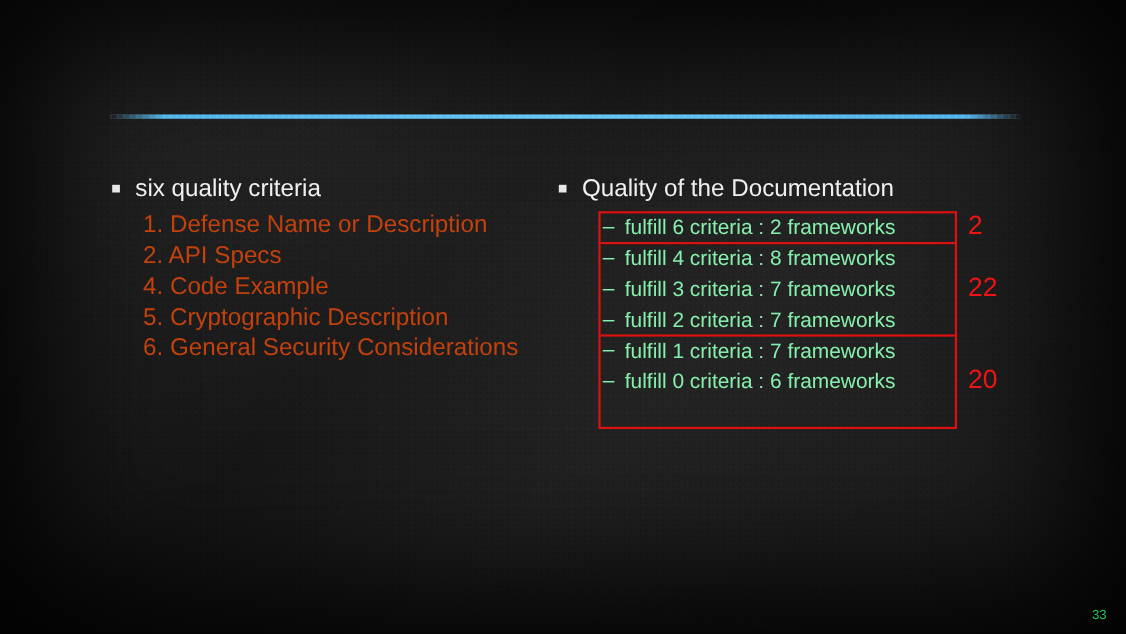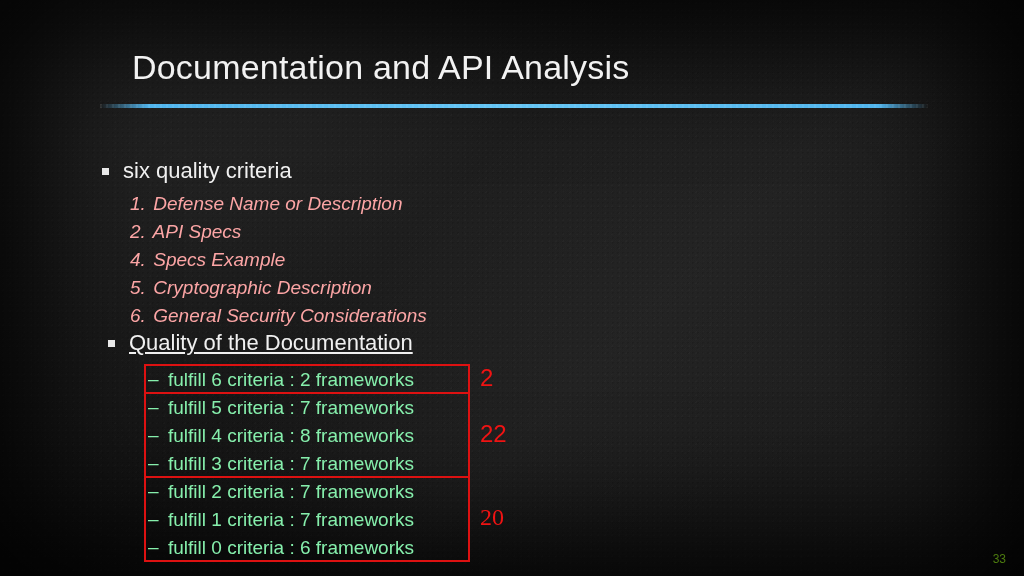--- a/index.html
+++ b/index.html
@@ -87,21 +87,20 @@
         transparent 2px 6px);
     opacity: 0.25;
   }
 
   .cols {
     position: absolute;
     left: 100px;
     top: 158px;
     right: 60px;
     display: flex;
-    flex-direction: column;
   }
   .col-left  { width: 400px; }
   .col-right { width: 460px; position: relative; }
 
   .sq-bullet {
     display: inline-block;
     width: 7px; height: 7px;
     background: #e8e8e8;
     margin-right: 14px;
     margin-left: 2px;
@@ -110,29 +109,28 @@
 
   .head-item {
     font-size: 22px;
     color: #f0f0f0;
     margin-bottom: 6px;
     white-space: nowrap;
   }
 
   .num-list {
     margin-left: 30px;
-    font-size: 19px;
+    font-size: 22px;
     line-height: 28px;
-    color: #fca5a5;
-    font-style: italic;
+    color: #c2410c;
   }
   .num-row { white-space: nowrap; }
   .num { display: inline-block; min-width: 18px; }
 
-  .right-head { margin-left: 6px; text-decoration: underline; }
+  .right-head { margin-left: 6px; }
 
   .dash-list {
     position: absolute;
     left: 48px;
     top: 36px;
     font-size: 19px;
     line-height: 28px;
     color: #86efac;
   }
   .dash-row { white-space: nowrap; }
@@ -166,73 +164,71 @@
     font-weight: 400;
     text-align: left;
     left: 380px;
   }
 
   .pagenum {
     position: absolute;
     right: 18px;
     bottom: 10px;
     font-size: 12px;
-    color: #4d7c0f;
+    color: #22c55e;
   }
 </style>
 </head>
 <body>
 
 <div class="bg"></div>
 <div class="vignette"></div>
 
 <div class="slide">
 
-  <div class="title">Documentation and API Analysis</div>
   <div class="rule"></div>
 
   <div class="cols">
 
     <div class="col-left">
       <div class="head-item">
         <span class="sq-bullet"></span><span>six quality criteria</span>
       </div>
       <div class="num-list" id="num-list">
           <div class="num-row"><span class="num">1.</span><span> Defense Name or Description</span></div>
           <div class="num-row"><span class="num">2.</span><span> API Specs</span></div>
-          <div class="num-row"><span class="num">4.</span><span> Specs Example</span></div>
+          <div class="num-row"><span class="num">4.</span><span> Code Example</span></div>
           <div class="num-row"><span class="num">5.</span><span> Cryptographic Description</span></div>
           <div class="num-row"><span class="num">6.</span><span> General Security Considerations</span></div>
         </div>
     </div>
 
     <div class="col-right">
       <div class="head-item right-head">
         <span class="sq-bullet"></span><span>Quality of the Documentation</span>
       </div>
 
       <div class="boxes" id="boxes" style="height: 198px;">
           <div class="grp" style="height: 28px;"></div>
           <div class="grp" style="height: 84px;"></div>
           <div class="grp" style="height: 84px;"></div>
         </div>
 
       <div class="dash-list" id="dash-list">
           <div class="dash-row"><span class="dash">–</span><span>fulfill 6 criteria : 2 frameworks</span></div>
-          <div class="dash-row"><span class="dash">–</span><span>fulfill 5 criteria : 7 frameworks</span></div>
           <div class="dash-row"><span class="dash">–</span><span>fulfill 4 criteria : 8 frameworks</span></div>
           <div class="dash-row"><span class="dash">–</span><span>fulfill 3 criteria : 7 frameworks</span></div>
           <div class="dash-row"><span class="dash">–</span><span>fulfill 2 criteria : 7 frameworks</span></div>
           <div class="dash-row"><span class="dash">–</span><span>fulfill 1 criteria : 7 frameworks</span></div>
           <div class="dash-row"><span class="dash">–</span><span>fulfill 0 criteria : 6 frameworks</span></div>
         </div>
 
       <div id="annots">
           <div class="annot" style="top: 34px;">2</div>
           <div class="annot" style="top: 90px;">22</div>
-          <div class="annot" style="top: 174px; font-family: Liberation Serif, serif;">20</div>
+          <div class="annot" style="top: 174px;">20</div>
         </div>
     </div>
 
   </div>
 
   <div class="pagenum">33</div>
 </div>
 
 </body></html>

